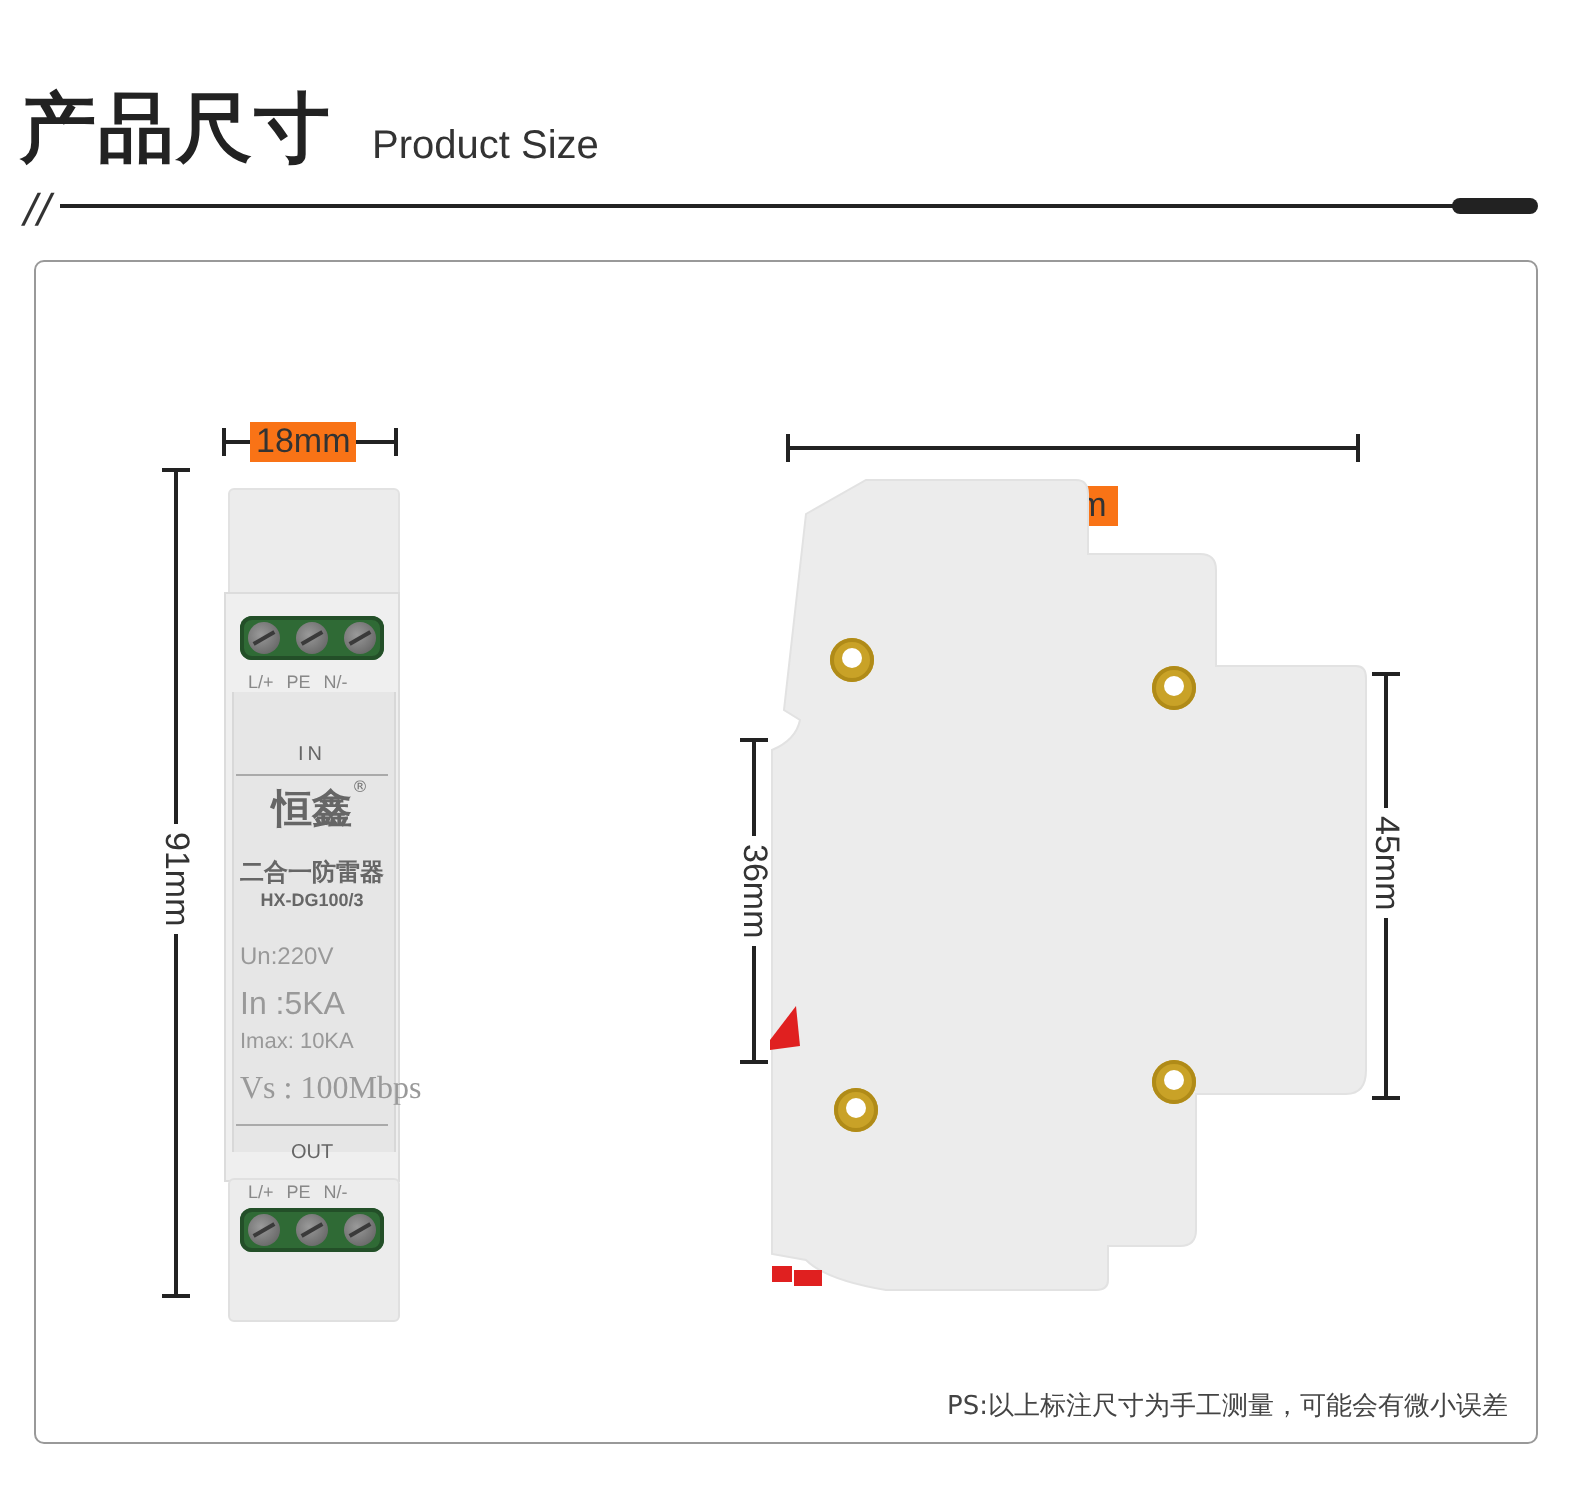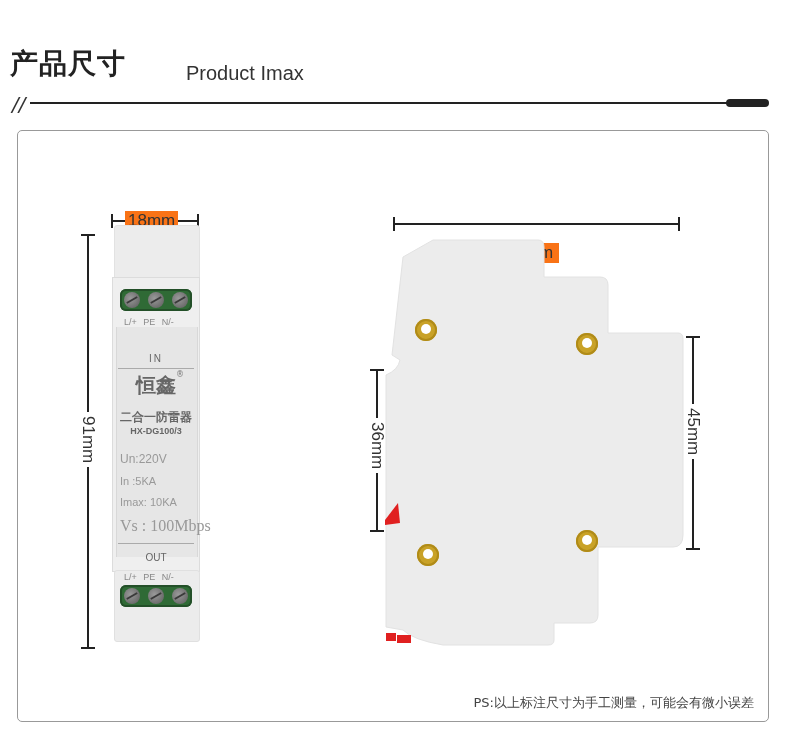--- a/index.html
+++ b/index.html
@@ -1,51 +1,51 @@
 <!DOCTYPE html>
 <html><head>
 <meta charset="utf-8">
 <style>
   html, body { margin:0; padding:0; }
   body { width:790px; height:753px; background:#ffffff; position:relative; overflow:hidden; font-family:"DejaVu Sans", sans-serif; color:#333; }
-  .hdr-cn { position:absolute; left:10px; top:40px; font-size:28px; font-weight:bold; color:#222; letter-spacing:1px; line-height:48px; }
+  .hdr-cn { position:absolute; left:10px; top:40px; font-size:38px; font-weight:bold; color:#222; letter-spacing:1px; line-height:48px; }
   .hdr-en { position:absolute; left:186px; top:60px; font-size:20px; color:#333; line-height:26px; font-family:"Liberation Sans", sans-serif; }
   .slashes { position:absolute; left:12px; top:92px; font-size:20px; color:#333; font-style:italic; line-height:24px; }
   .rule { position:absolute; left:30px; top:102px; width:700px; height:2px; background:#222; }
   .rule-cap { position:absolute; left:726px; top:99px; width:43px; height:8px; background:#222; border-radius:4px; }
   .panel { position:absolute; left:17px; top:130px; width:752px; height:592px; border:1px solid #999; border-radius:5px; box-sizing:border-box; }
   .dim { position:absolute; color:#333; font-family:"Liberation Sans", sans-serif; font-size:17px; line-height:20px; background:#f97316; }
   .hline { position:absolute; height:2px; background:#222; }
   .vline { position:absolute; width:2px; background:#222; }
   .tick-v { position:absolute; width:2px; height:14px; background:#222; }
   .tick-h { position:absolute; width:14px; height:2px; background:#222; }
   .vtext { position:absolute; writing-mode:vertical-rl; font-family:"Liberation Sans", sans-serif; font-size:17px; color:#333; background:#fff; line-height:20px; }
   
-  .front { position:absolute; left:112px; top:225px; width:106px; height:415px; }
+  .front { position:absolute; left:112px; top:244px; width:106px; height:415px; }
   .f-top { position:absolute; left:2px; top:0; width:84px; height:58px; background:#ececec; border:1px solid #e2e2e2; border-radius:3px; }
   .f-upper { position:absolute; left:0; top:52px; width:88px; height:295px; background:#efefef; border:1px solid #dcdcdc; box-sizing:border-box; }
   .f-face { position:absolute; left:4px; top:102px; width:80px; height:230px; background:#e6e6e6; border-left:1px solid #d8d8d8; border-right:1px solid #d8d8d8; }
   .f-lower { position:absolute; left:2px; top:345px; width:84px; height:70px; background:#ececec; border:1px solid #e0e0e0; border-radius:3px; }
   .term { position:absolute; left:8px; width:72px; height:22px; background:#2f6a35; border-radius:6px; display:flex; justify-content:space-around; align-items:center; box-shadow:inset 0 0 0 2px #234f28; }
   .screw { width:16px; height:16px; border-radius:50%; background:radial-gradient(circle at 40% 40%, #9a9a9a, #5a5a5a); position:relative; }
   .screw::after { content:""; position:absolute; left:2px; top:7px; width:12px; height:2px; background:#3a3a3a; transform:rotate(-30deg); }
   .lbl { position:absolute; font-family:"Liberation Sans", sans-serif; color:#888; font-size:9px; }
   .sep { position:absolute; left:6px; width:76px; height:1px; background:#aaa; }
   
   .side { position:absolute; left:378px; top:235px; }
   .hole { position:absolute; width:22px; height:22px; border-radius:50%; background:#c9a227; box-shadow:inset 0 0 0 2px #b08b18; }
   .hole::after { content:""; position:absolute; left:6px; top:5px; width:10px; height:10px; border-radius:50%; background:#fff; }
   .ps { position:absolute; right:36px; top:694px; font-size:13px; color:#444; font-family:"DejaVu Sans", sans-serif;text-align:center; }
 </style>
 </head>
 <body>
 
 <div>
   <div class="hdr-cn">产品尺寸</div>
-  <div class="hdr-en">Product Imax</div>
+  <div class="hdr-en">Product Size</div>
   <div class="slashes">//</div>
   <div class="rule"></div>
   <div class="rule-cap"></div>
 </div>
 
 <div class="panel"></div>
 
 <div>
   <div class="tick-v" style="left:111px; top:214px;"></div>
   <div class="hline" style="left:111px; top:220px; width:88px;"></div>
@@ -70,21 +70,21 @@
   </div>
   <div class="lbl" style="left:12px; top:92px; word-spacing:4px;">L/+  PE  N/-</div>
   <div class="f-face"></div>
   <div class="lbl" style="left:0; width:88px; text-align:center; top:128px; font-size:10px; color:#666; letter-spacing:2px;">IN</div>
   <div class="sep" style="top:143px;"></div>
   <div style="position:absolute; left:0; width:88px; text-align:center; top:147px; font-size:20px; font-weight:bold; color:#666;">恒鑫</div>
   <div style="position:absolute; left:64px; top:145px; font-size:8px; color:#777;">®</div>
   <div style="position:absolute; left:0; width:88px; text-align:center; top:184px; font-size:12px; font-weight:bold; color:#666;">二合一防雷器</div>
   <div style="position:absolute; left:0; width:88px; text-align:center; top:201px; font-size:9px; font-weight:bold; color:#666; font-family:'Liberation Sans', sans-serif;">HX-DG100/3</div>
   <div style="position:absolute; left:8px; top:227px; font-size:12px; color:#999; font-family:'Liberation Sans', sans-serif;">Un:220V</div>
-  <div style="position:absolute; left:8px; top:250px; font-size:11px; color:#999; font-family:'Liberation Sans', sans-serif;">In :5KA</div>
+  <div style="position:absolute; left:8px; top:250px; font-size:16px; color:#999; font-family:'Liberation Sans', sans-serif;">In :5KA</div>
   <div style="position:absolute; left:8px; top:271px; font-size:11px; color:#999; font-family:'Liberation Sans', sans-serif;text-align:right;">Imax: 10KA</div>
   <div style="position:absolute; left:8px; top:292px; font-size:16px; color:#999; font-family:Liberation Serif, serif;">Vs : 100Mbps</div>
   <div class="sep" style="top:318px;"></div>
   <div class="lbl" style="left:0; width:88px; text-align:center; top:327px; font-size:10px; color:#666;">OUT</div>
   <div class="f-lower"></div>
   <div class="lbl" style="left:12px; top:347px; word-spacing:4px;">L/+  PE  N/-</div>
   <div class="term" style="top:360px;">
     <div class="screw"></div>
     <div class="screw"></div>
     <div class="screw"></div>

